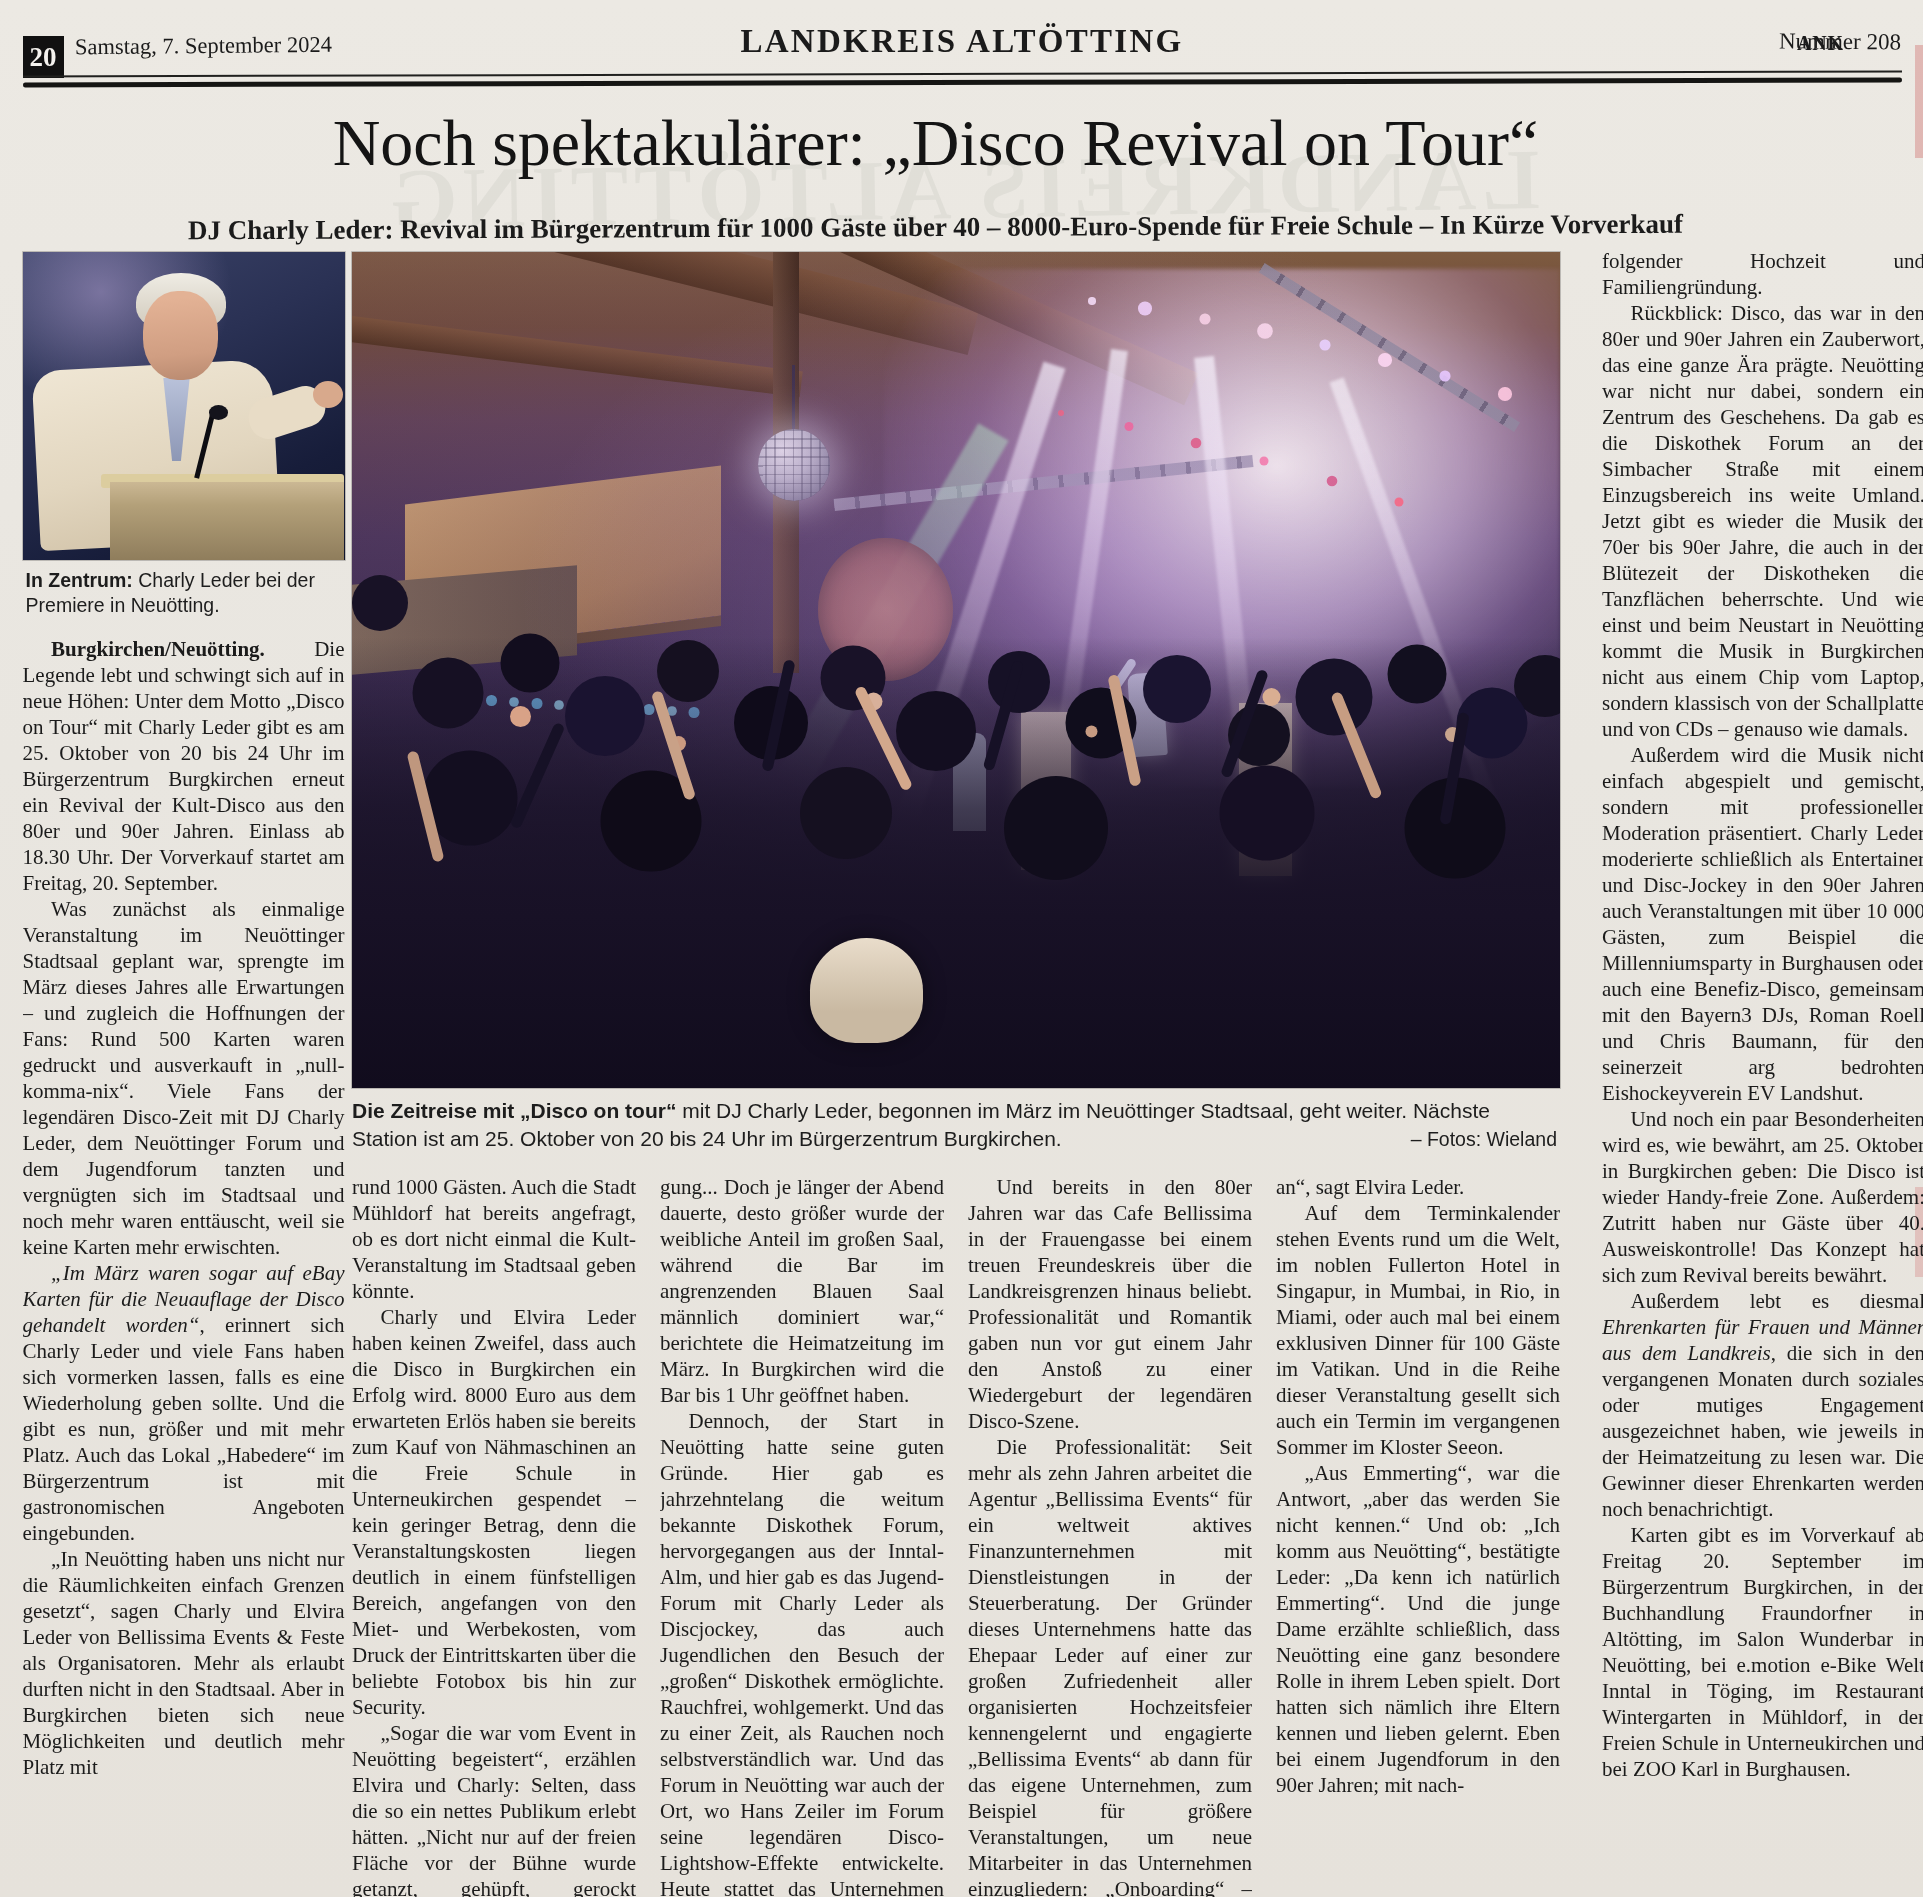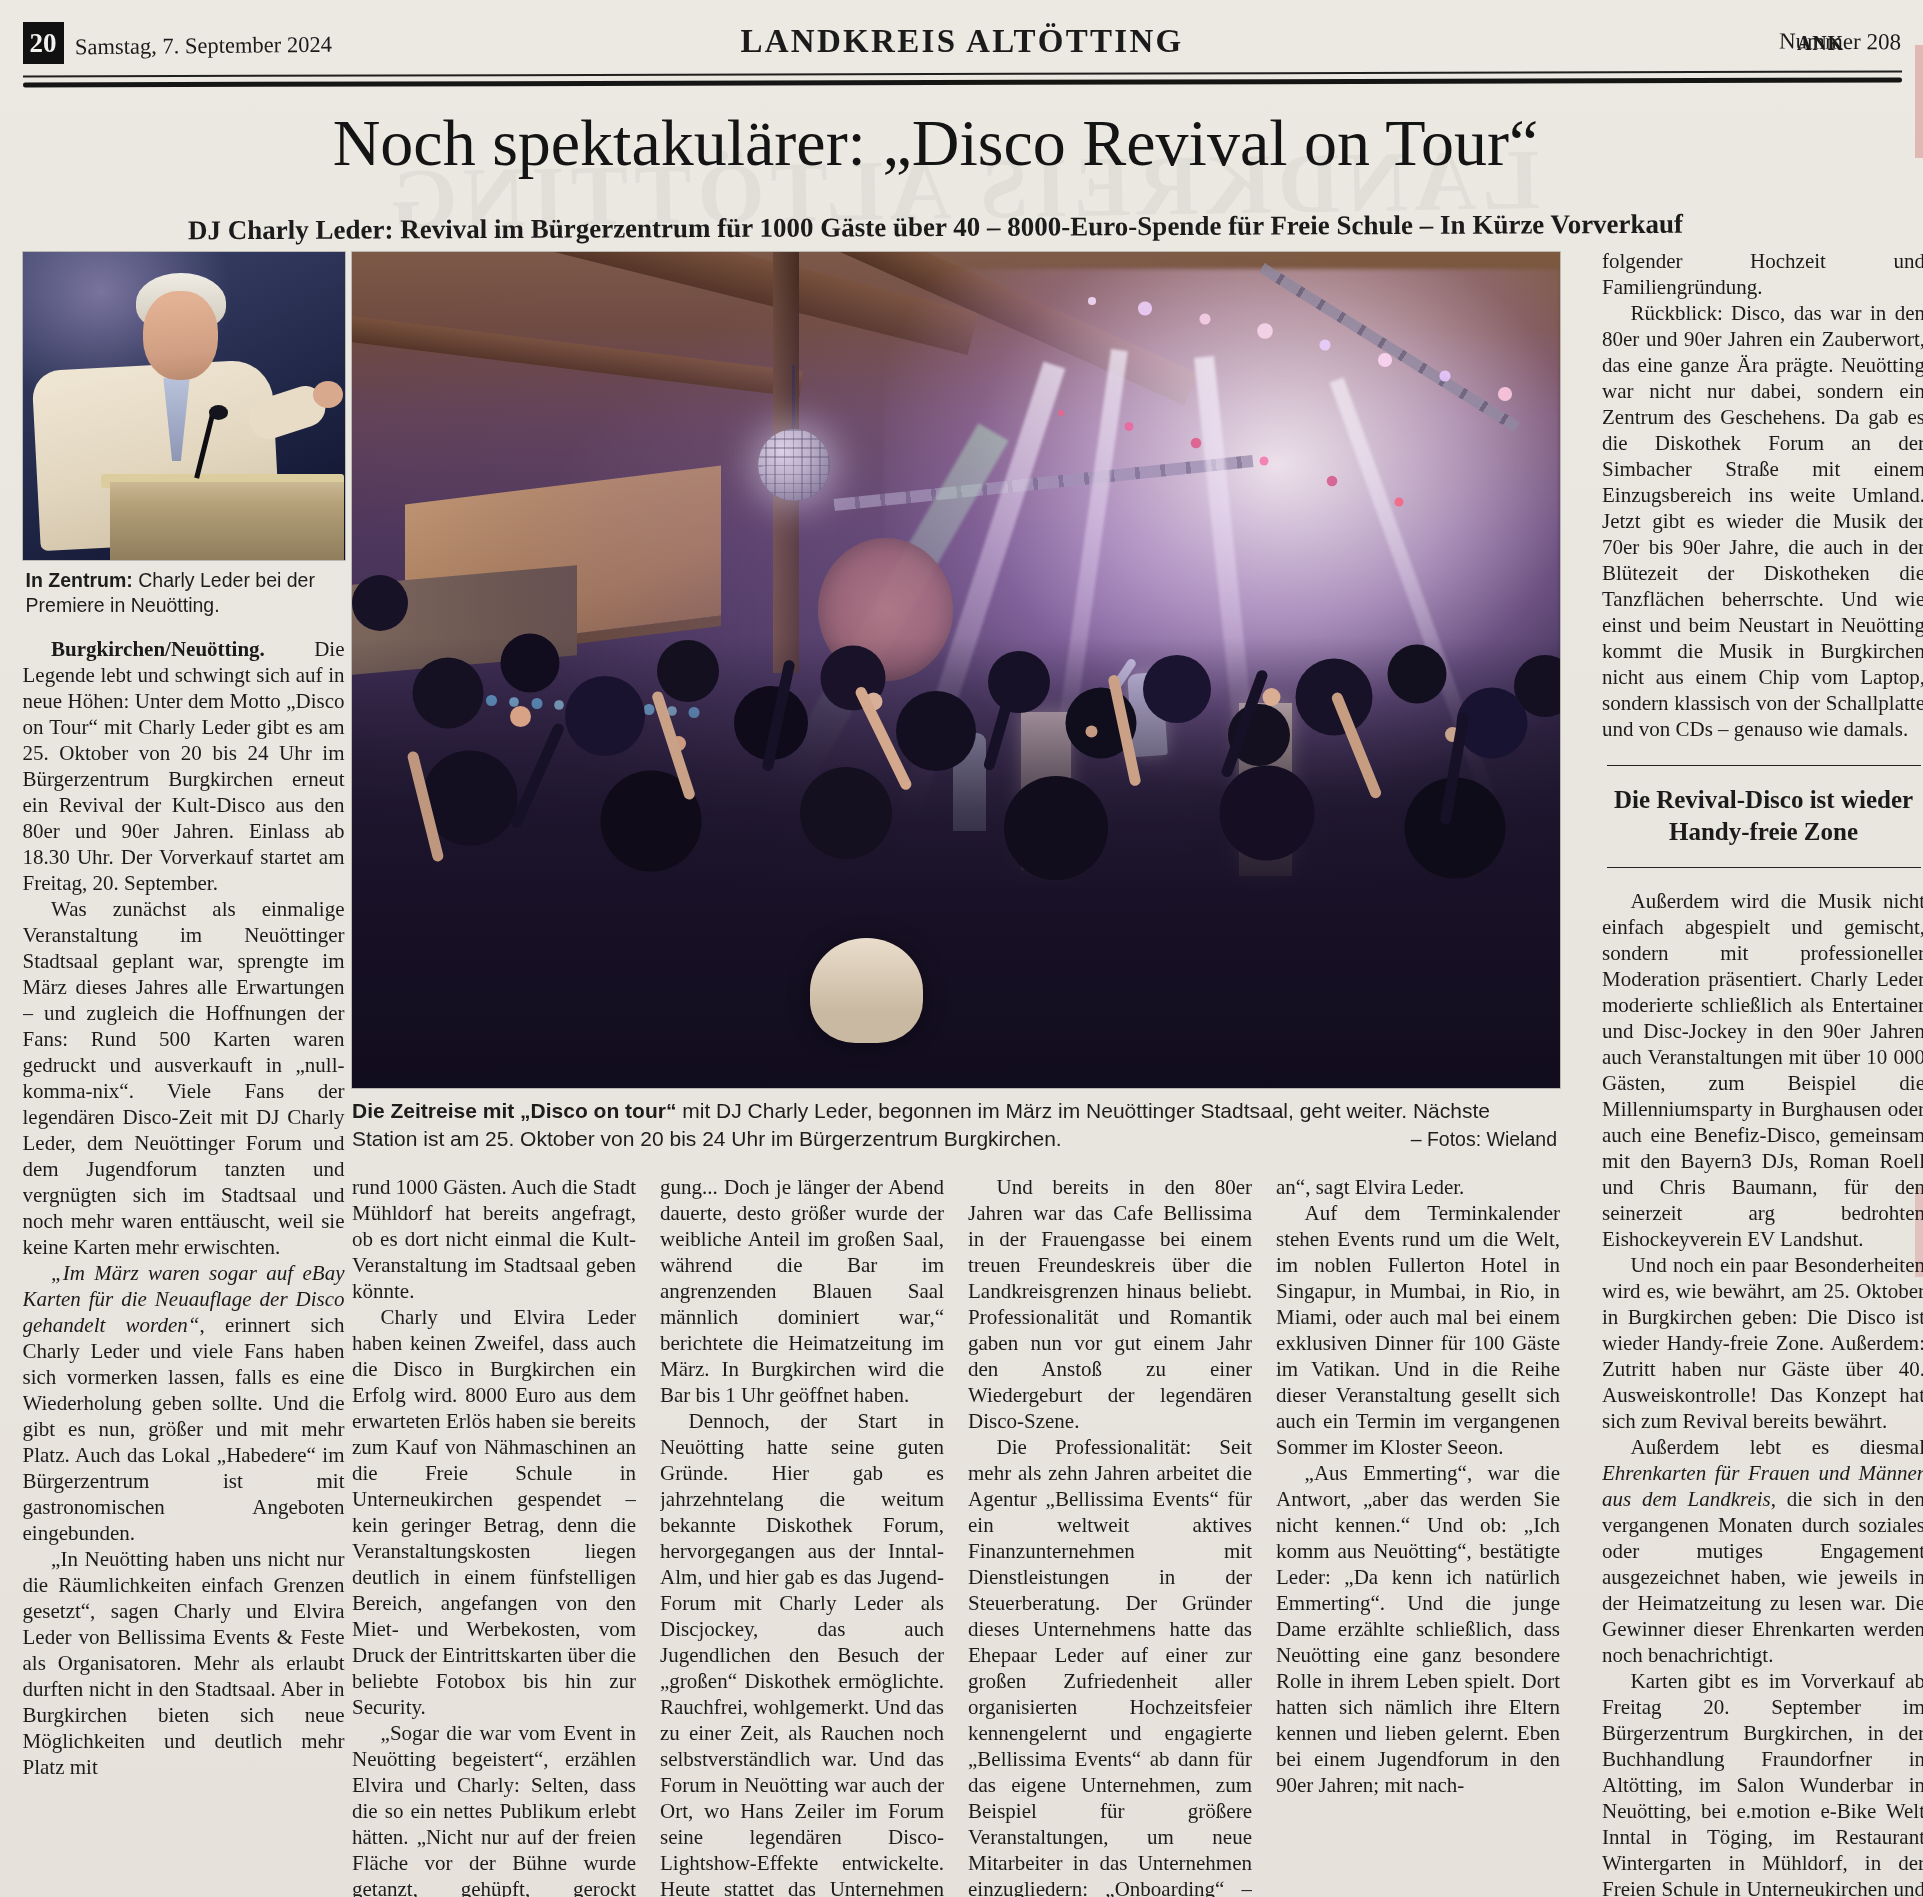--- a/index.html
+++ b/index.html
@@ -1,19 +1,19 @@
 <!DOCTYPE html>
 <html lang="de" style="font-size:12px"><head>
 <meta charset="utf-8">
 <style>
   html,body{margin:0;padding:0;}
   body{width:1924px;height:1897px;overflow:hidden;background:#d8d5cf;}
   #page{position:relative;width:1924px;height:1897px;background:linear-gradient(180deg,#ece9e3 0%,#e9e6e0 40%,#e6e2db 100%);font-family:"Liberation Serif",serif;color:#1b1b1b;}
   
-  .pagenum{position:absolute;left:22.5px;top:22px;width:41px;height:42px;background:#111;color:#f4f2ee;font:bold 27px/42px "Liberation Serif",serif;text-align:center;}
+  .pagenum{position:absolute;left:22.5px;top:36px;width:41px;height:42px;background:#111;color:#f4f2ee;font:bold 27px/42px "Liberation Serif",serif;text-align:center;}
   .date{position:absolute;left:75px;top:33px;font-size:22.5px;transform:rotate(-0.6deg);}
   .section{position:absolute;left:0;top:22.5px;width:100%;text-align:center;font-size:33px;letter-spacing:2.3px;font-weight:600;}
   .agency{position:absolute;left:1797px;top:32px;font-size:20px;letter-spacing:0.8px;font-weight:bold;}
   .issue{position:absolute;right:22.5px;top:28.6px;font-size:23px;transform:rotate(0.5deg);}
   .rule-thin{position:absolute;left:22.5px;top:73px;width:1879px;height:1.5px;background:#20201e;transform:rotate(-0.15deg);}
   .rule-thick{position:absolute;left:22.5px;top:80px;width:1879px;height:4.5px;background:#151513;border-radius:2.3px;transform:rotate(-0.15deg);}
   .ghost{position:absolute;left:0;top:139px;width:100%;text-align:center;font-size:86px;font-weight:bold;letter-spacing:6px;transform:scaleX(-1) rotate(1deg);opacity:0.05;color:#232;pointer-events:none;}
   .edge-strip{position:absolute;right:0;width:9px;background:#cf6f6f;opacity:.4;}
   
   .headline{position:absolute;left:60px;top:105px;width:1751px;text-align:center;font-size:66px;font-weight:400;color:#141414;}
@@ -201,21 +201,20 @@
       <p><span>Die Professionalität: Seit mehr als zehn Jahren arbeitet die Agentur „Bellissima Events“ für ein weltweit aktives Finanzunternehmen mit Dienstleistungen in der Steuerberatung. Der Gründer dieses Unternehmens hatte das Ehepaar Leder auf einer zur großen Zufriedenheit aller organisierten Hochzeitsfeier kennengelernt und engagierte „Bellissima Events“ ab dann für das eigene Unternehmen, zum Beispiel für größere Veranstaltungen, um neue Mitarbeiter in das Unternehmen einzugliedern: „Onboarding“ – wie das im „neubairischen“ Fachjargon heißt. „Rund 300 Mitarbeiter heuern bei diesem Finanzdienstleister jährlich</span></p>
     </div>
   <div id="col5" class="col">
       <p class="ni"><span>an“, sagt Elvira Leder.</span></p>
       <p><span>Auf dem Terminkalender stehen Events rund um die Welt, im noblen Fullerton Hotel in Singapur, in Mumbai, in Rio, in Miami, oder auch mal bei einem exklusiven Dinner für 100 Gäste im Vatikan. Und in die Reihe dieser Veranstaltung gesellt sich auch ein Termin im vergangenen Sommer im Kloster Seeon.</span></p>
       <p><span>„Aus Emmerting“, war die Antwort, „aber das werden Sie nicht kennen.“ Und ob: „Ich komm aus Neuötting“, bestätigte Leder: „Da kenn ich natürlich Emmerting“. Und die junge Dame erzählte schließlich, dass Neuötting eine ganz besondere Rolle in ihrem Leben spielt. Dort hatten sich nämlich ihre Eltern kennen und lieben gelernt. Eben bei einem Jugendforum in den 90er Jahren; mit nach-</span></p>
     </div>
   <div id="col-right" class="col">
       <p class="ni"><span>folgender Hochzeit und Familiengründung.</span></p>
       <p><span>Rückblick: Disco, das war in den 80er und 90er Jahren ein Zauberwort, das eine ganze Ära prägte. Neuötting war nicht nur dabei, sondern ein Zentrum des Geschehens. Da gab es die Diskothek Forum an der Simbacher Straße mit einem Einzugsbereich ins weite Umland. Jetzt gibt es wieder die Musik der 70er bis 90er Jahre, die auch in der Blütezeit der Diskotheken die Tanzflächen beherrschte. Und wie einst und beim Neustart in Neuötting kommt die Musik in Burgkirchen nicht aus einem Chip vom Laptop, sondern klassisch von der Schallplatte und von CDs – genauso wie damals.</span></p>
-      <div class="subhead">Die Revival-Disco ist wieder Handy-freie Zone</div>
       <p><span>Außerdem wird die Musik nicht einfach abgespielt und gemischt, sondern mit professioneller Moderation präsentiert. Charly Leder moderierte schließlich als Entertainer und Disc-Jockey in den 90er Jahren auch Veranstaltungen mit über 10 000 Gästen, zum Beispiel die Millenniumsparty in Burghausen oder auch eine Benefiz-Disco, gemeinsam mit den Bayern3 DJs, Roman Roell und Chris Baumann, für den seinerzeit arg bedrohten Eishockeyverein EV Landshut.</span></p>
       <p><span>Und noch ein paar Besonderheiten wird es, wie bewährt, am 25. Oktober in Burgkirchen geben: Die Disco ist wieder Handy-freie Zone. Außerdem: Zutritt haben nur Gäste über 40. Ausweiskontrolle! Das Konzept hat sich zum Revival bereits bewährt.</span></p>
       <p><span>Außerdem lebt es diesmal </span><span class="i">Ehrenkarten für Frauen und Männer aus dem Landkreis</span><span>, die sich in den vergangenen Monaten durch soziales oder mutiges Engagement ausgezeichnet haben, wie jeweils in der Heimatzeitung zu lesen war. Die Gewinner dieser Ehrenkarten werden noch benachrichtigt.</span></p>
       <p><span>Karten gibt es im Vorverkauf ab Freitag 20. September im Bürgerzentrum Burgkirchen, in der Buchhandlung Fraundorfner in Altötting, im Salon Wunderbar in Neuötting, bei e.motion e-Bike Welt Inntal in Töging, im Restaurant Wintergarten in Mühldorf, in der Freien Schule in Unterneukirchen und bei ZOO Karl in Burghausen.</span></p>
     </div>
 
 </div>
 
 
 </body></html>

